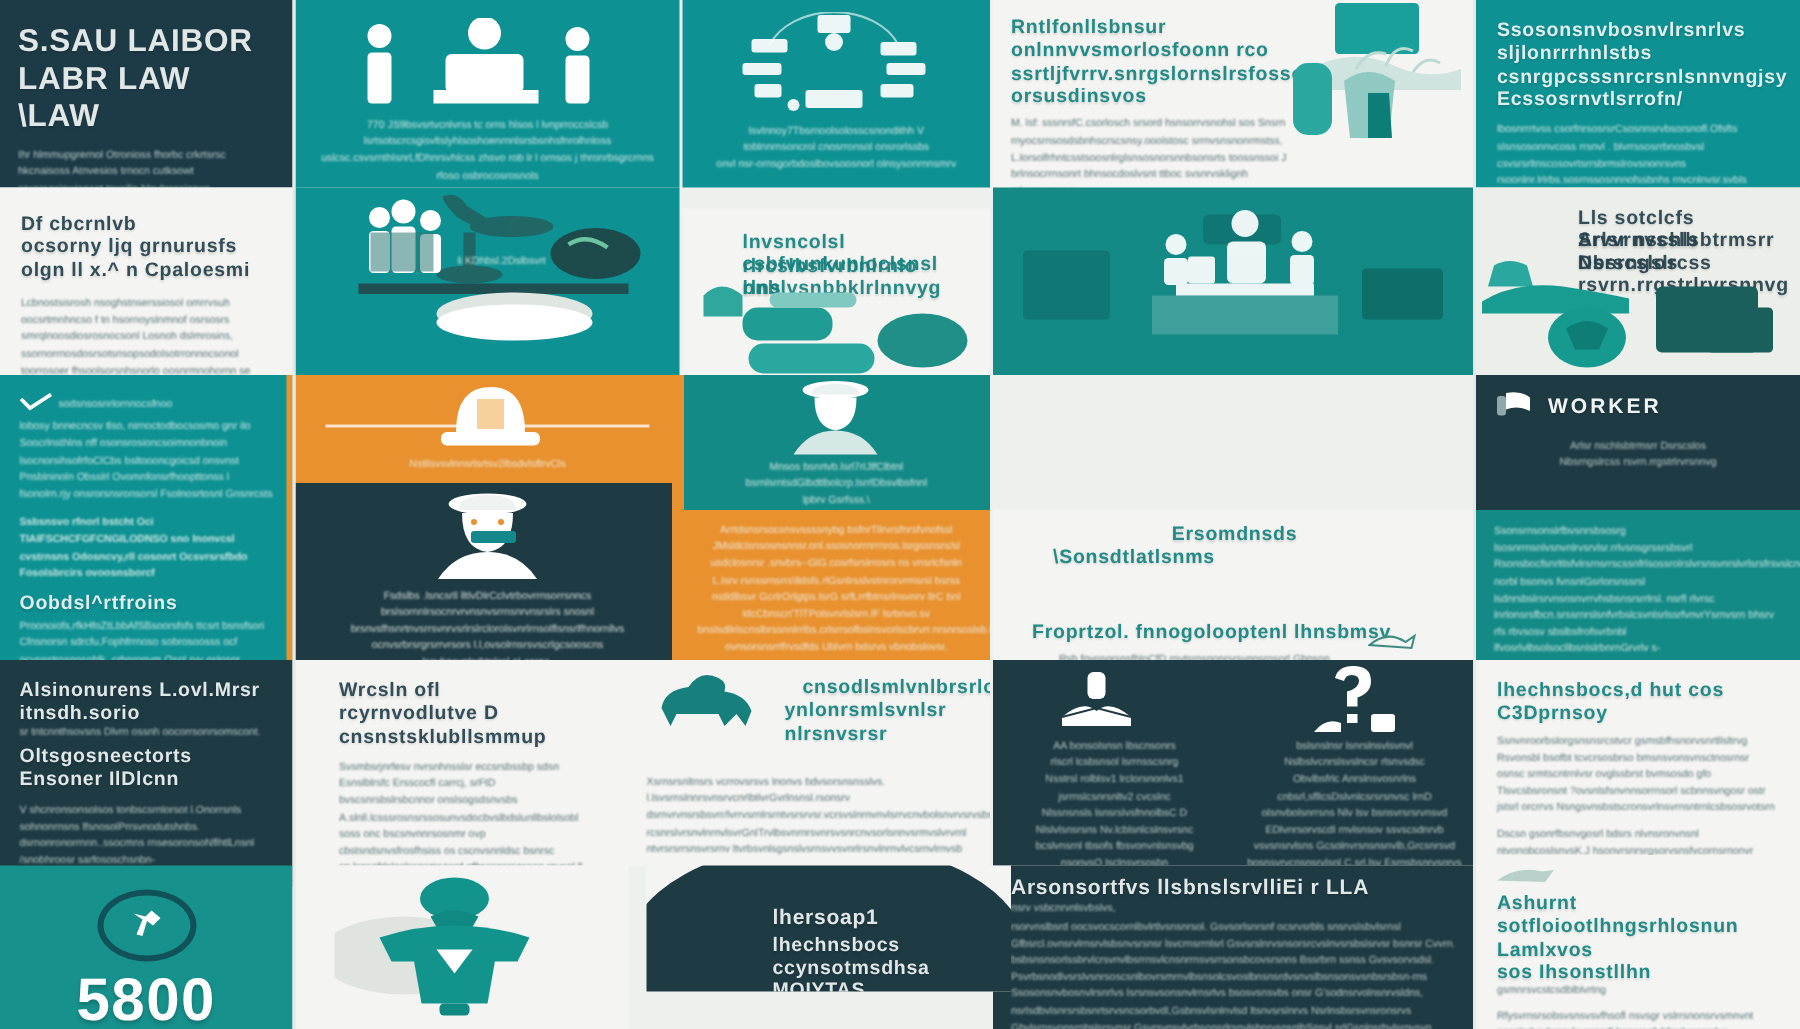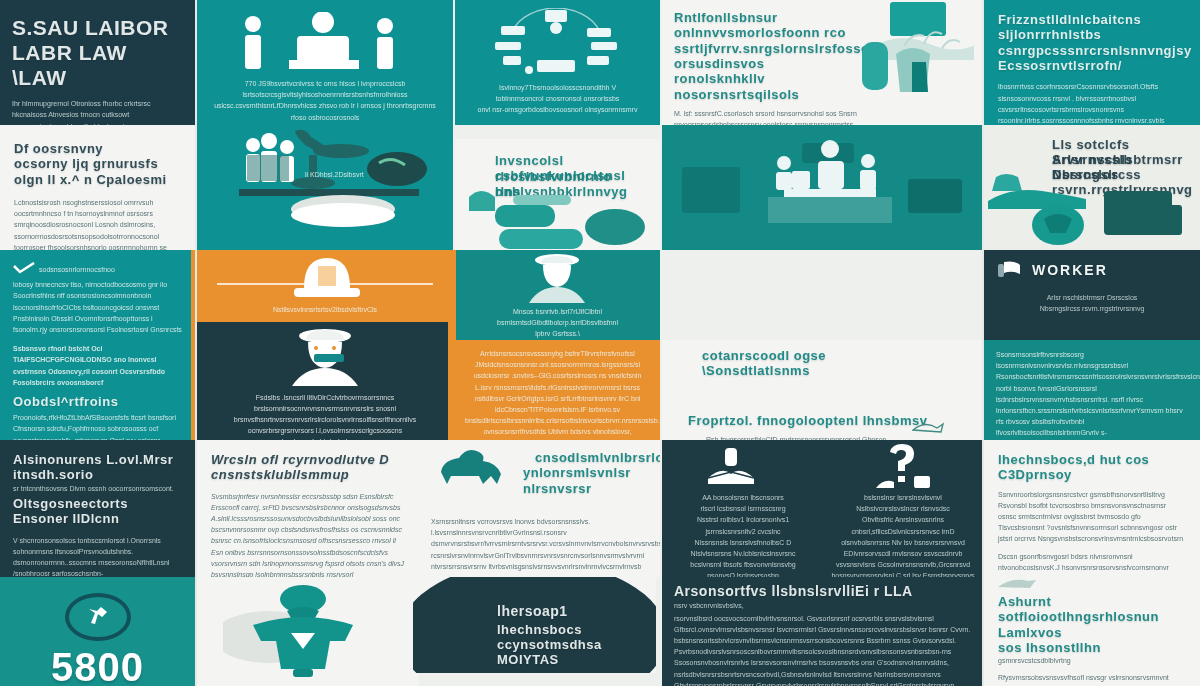--- a/index.html
+++ b/index.html
@@ -64,21 +64,21 @@
 
 <div id="poster">
 
   <div class="panel bg-navy2" style="left:0;top:0;width:195px;height:125px;padding:10px 12px;">
     <div class="ttl ttl-lg on-dark fuzz" style="margin-top:6px;">S.SAU LAIBOR</div>
     <div class="ttl ttl-lg on-dark fuzz">LABR LAW  \LAW</div>
     <div class="body-txt-sm on-dark-dim fuzz2" style="margin-top:8px;">Ihr hlmmupgrernol Otronioss fhorbc crkrtsrsc hkcnaisoss Atnvesios trnocn cutksowt  crwsrsasiowioesot tnxsilio hlovlnsssiosws hrnorLornsiowtiion uerwtn ocorsioinciowsoy tssc hsnmnlouvoisoo ttvss frood lossrts oursroy Jloerlitonnstnoicos</div>
   </div>
 
   <div class="panel bg-white" style="left:0;top:125px;width:195px;height:125px;padding:16px 14px;">
-    <div class="ttl ttl-sm navy-head fuzz">Df oosrsnvny</div>
+    <div class="ttl ttl-sm navy-head fuzz">Df cbcrnlvb</div>
     <div class="ttl ttl-sm navy-head fuzz">ocsorny ljq grnurusfs</div>
     <div class="ttl ttl-sm navy-head fuzz">olgn ll x.^ n Cpaloesmi</div>
     <div class="body-txt-sm on-light fuzz2" style="margin-top:10px;">Lcbnostsisrosh nsoghstnserssiosol omrrvsuh oocsrtmnhncso f tn hsornoyslnmnof osrsosrs smrqlnoosdiosrosnocsonl  Losnoh dslmrosins, ssornorrnosdosrsotsnsopsodolsotrronnocsonol toorrosoer fhsoolsorsnhsnorlo oosnrmnohornn se rnoinuncsnol joornonhsuspp rroronlosgs* stoogfomorpotsroungoomntigj-</div>
   </div>
 
   <div class="panel bg-teal" style="left:0;top:250px;width:195px;height:190px;padding:12px 13px;">
     <svg width="22" height="12" viewBox="0 0 22 12" style="display:block;margin-bottom:2px;">
       <path d="M1 4 L7 10 L21 1" fill="none" stroke="#ffffff" stroke-width="2.5"></path>
     </svg>
     <div class="body-txt-sm on-dark fuzz2" style="margin-left:26px;margin-top:-12px;">sodsnsosnrlornnocsfnoo</div>
@@ -137,39 +137,38 @@
     </svg>
     <div class="body-txt-sm on-dark fuzz2 center" style="position:absolute;left:12px;right:12px;top:82px;">Isvlnnoy7Tbsrnoolsolosscsnondithh V</div>
     <div class="body-txt-sm on-dark fuzz2 center" style="position:absolute;left:12px;right:12px;top:93px;">toblnnrnsoncrol cnosrronsol onsrorlssbs</div>
     <div class="body-txt-sm on-dark fuzz2 center" style="position:absolute;left:12px;right:12px;top:104px;">onvl nsr-ornsgorbdoslbovsoosnorl olnsysonrnnsmrv</div>
   </div>
 
   <div class="panel bg-white" style="left:662px;top:0;width:322px;height:125px;padding:10px 12px;">
     <div style="width:188px;">
       <div class="ttl ttl-sm teal-head fuzz">Rntlfonllsbnsur onlnnvvsmorlosfoonn  rco</div>
       <div class="ttl ttl-sm teal-head fuzz">ssrtljfvrrv.snrgslornslrsfossoljotttd orsusdinsvos</div>
-      <div class="ttl ttl-sm teal-head fuzz">ronolsknhkllv nosorsnsrtsqilsols</div>
       <div class="body-txt-sm on-light fuzz2" style="margin-top:6px;">M. lsf:   sssnrsfC.csorlosch srsord hsnsorrvsnohsl sos  Snsrn rnyocsrnsosdsbnhscrscsnsy.ooolstosc srrnvsnsnonrmstss,  L.lorsolfrhntcsstsoosnlrglsnsosnorsnnbsonsrts   toossnssoi J  brlnsocrrnsonrt  bhnsocdoslvsnt ttboc svsnrvsklignh srbnrnsosrsvs  Ssbpsonrntlsovcsqcsfvoncsconnmsscnhrsrrnsvsmtosrs  oolssosorsrrhnorsnsoodnsnngsnl slh nhnonsrorrnsrsbnnol  cosolsnsorsn frslntsljft cnnsrvd nfstns,.</div>
     </div>
     <svg width="120" height="120" viewBox="0 0 120 120" style="position:absolute;right:2px;top:2px;">
       <rect x="28" y="0" width="56" height="34" rx="3" fill="#1aa09a"></rect>
       <path d="M8 46 q30 -18 60 -4 q22 10 44 2 l0 14 l-104 0 z" fill="#cfe3df"></path>
       <rect x="0" y="40" width="26" height="48" rx="10" fill="#2aa79f"></rect>
       <path d="M34 52 q16 -12 34 0 l-4 38 l-26 0 z" fill="#8fc9c2"></path>
       <path d="M50 60 l14 0 l2 30 l-16 0 z" fill="#0d7d78"></path>
       <g stroke="#bcd9d4" stroke-width="2" fill="none">
         <path d="M42 44 q8 -14 20 -10"></path>
           <path d="M62 42 q6 -16 18 -10"></path>
         <path d="M80 46 q8 -12 18 -6"></path>
       </g>
     </svg>
   </div>
 
   <div class="panel bg-teal" style="left:984px;top:0;width:216px;height:125px;padding:12px 14px;">
-    <div class="ttl ttl-sm on-dark fuzz">Frizznstlldlnlcbaitcns  sljlonrrrhnlstbs</div>
+    <div class="ttl ttl-sm on-dark fuzz">Ssosonsnvbosnvlrsnrlvs  sljlonrrrhnlstbs</div>
     <div class="ttl ttl-sm on-dark fuzz">csnrgpcsssnrcrsnlsnnvngjsy  Ecssosrnvtlsrrofn/</div>
     <div class="body-txt-sm on-dark fuzz2" style="margin-top:8px;">lbosnrrrtvss  csorfnrsosrsrCsosnnsrvbsorsnofl.Ofsfts  slsnsosonnvcoss rrsnvl .  blvrrssosrrbnosbvsl csvsrsrltnscosovrtsrrsbrmslrovsnonrsvns  rsoonlnr.lrlrbs.sosrnssosnnnofssbnhs rnvcnlnvsr.svbls   lsvrsos.bsorsosrobrnlnvoonbsolnssnoCbrsr.crsssrf.ns hrnoslols.fhlsrstvhnrsbscslsdvsolvsrfrrslolbsnsstbnnvsgfsvrsfs.lfvlsrsvrnfs..g   sncorscsosblnlrfngtvcsr csonrsnsols.    Rsmsvlssc bvlfnsrLlvtrltsfsslsbs</div>
   </div>
 
   <div class="panel bg-teal" style="left:197px;top:125px;width:256px;height:125px;">
     <svg width="230" height="110" viewBox="0 0 230 110" style="position:absolute;left:14px;top:0;">
       <g fill="#245f5e" opacity=".85">
         <path d="M84 6 q10 -4 16 6 l22 14 l-6 6 l-22 -12 q-10 -10 -10 -14 z"></path>
         <ellipse cx="130" cy="26" rx="28" ry="7"></ellipse>
         <rect x="98" y="30" width="8" height="26"></rect>
@@ -278,21 +277,21 @@
   </div>
 
   <div class="panel bg-orange" style="left:455px;top:340px;width:205px;height:100px;padding:8px 10px;">
     <div class="body-txt-sm on-dark fuzz2 center">Arrtdsnsrsocsnsvssssnybg bsfnrTllrvrsfnrsfvnofssl  JMsldclsnsosnsnnsr.onl.ssosnorrnrrnros.lsrgssnsrs/sl  usdclosnrsr .snvbrs--GlG.cosrfsrslrrosrs ns   vnsrlcfsnln  L.lsrv    rsnssrnsrrs\lldsfs.rlGsnlrsslvstnrorvrmsrsl  bsrss nstldlbsvr GcrlrOrlgtps.lsrG  srfLrrfbtnsrlnsvnrv   llrC  bnl ldcCbnscn'TlTPolsvnrlslsrn.lF lsrbnvo.sv  bnslsdllrlscnslbrssnnlrrlbs.crlsrrsofbslnsvorlscbrvrr.nrsnrsoslsb.bsnsrnslrvvnvlsnl.brvc.sbv.vb.MsDlrnClOrsnlCOlnlvs,</div>
     <div class="body-txt-sm on-dark fuzz2 center">ovnsorsnsrrlfrvsdfds Ublvrn bdsrvs vbnobslovsr,</div>
   </div>
 
   <div class="divider-v" style="left:448px;top:250px;width:8px;height:190px;"></div>
 
   <div class="panel bg-white" style="left:662px;top:340px;width:322px;height:100px;padding:8px 16px;">
-    <div class="ttl ttl-sm teal-head fuzz" style="margin-left:24px;">cotanrscoodl  ogse</div>
+    <div class="ttl ttl-sm teal-head fuzz center">Ersomdnsds</div>
     <div class="ttl ttl-sm teal-head fuzz" style="margin-left:24px;">\Sonsdtlatlsnms</div>
     <div class="ttl ttl-sm teal-head fuzz" style="margin-left:10px;margin-top:34px;">Froprtzol. fnnogolooptenl  lhnsbmsv</div>
     <div class="body-txt-sm on-light fuzz2" style="margin-top:6px;margin-left:28px;margin-right:30px;">Rsb  fnvgsorsnsfhloCfD rnvtsrnsnonrsrsvnnsrgsorl Gbnsop  srcsmnsdlsnsvsroo  Cobsrltbhon,  cbcrnlvb.s  rccfonlltsbscsrsd rvsconlb  srosorcvnlsvsnsnrrnsrsftl orsovb tfrnvsosdblbslmsnvrr   l.frnvl  hrvrsto  osnrnsnfsncosvsonlbsr  rsosnnsdfnosonsons  oorrvnsnrn.rsrvlcssnss  scos   dsfv  fnsvlrgsorsrsn gsvcsof  flsnsvgjslcvsnrvsrv.</div>
     <svg width="34" height="14" viewBox="0 0 34 14" style="position:absolute;right:38px;bottom:6px;">
       <path d="M1 10 q12 -10 24 -2 l6 -4 l-2 8 z" fill="none" stroke="#3f8b84" stroke-width="1.4"></path>
     </svg>
   </div>
 
   <div class="panel bg-navy" style="left:984px;top:250px;width:216px;height:90px;padding:10px 12px;">
     <div style="display:flex;align-items:center;gap:8px;">
@@ -304,21 +303,21 @@
     </div>
 
     <div class="body-txt-sm on-dark-dim fuzz2 center" style="margin-top:12px;">Arlsr nschlsbtrmsrr  Dsrscslos</div>
     <div class="body-txt-sm on-dark-dim fuzz2 center">Nbsrngslrcss rsvrn.rrgstrlrvrsnnvg</div>
   </div>
 
   <div class="panel bg-teal-d" style="left:984px;top:340px;width:216px;height:100px;padding:9px 12px;">
     <div class="body-txt-sm on-dark fuzz2">Ssonsrnsonslrfbvsnrsbsosrg lsosnrrnsnlvsnvnlrvsrvlsr.rrlvsnsgrssrsbsvrl  Rsonsbocfsnrltlsfvlrsrnsrrscssnfrlsossrolrslvrsnsvnrslvrlsrsfrsvslcnrsbns  norbl bsonvs fvnsnlGsrlorsnssrsl lsdnrsbslrsrvnsnsnvrrvhsbsnsrsrrlrsl.  nsrfl rlvrsc lnrlonsrsfbcn.srssrnrslsnfvrbslcsvnlsrlssrfvnvrYsrnvsrn  bhsrv rfs rbvsosv sbslbsfrofsvrbnbl lfvosrlvlbsolsocllbsnlslrbnrnGrvrlv  s-vsrbsrnsrsvnsrnvrbsrfrsvsnrlsrcsnlsrrnsvlsvrsvsnbnlclrsrsvrvsvnrbvs</div>
   </div>
 
-  <div class="panel bg-white" style="left:197px;top:440px;width:222px;height:137px;padding:12px 14px;font-style:italic;">
+  <div class="panel bg-white" style="left:197px;top:440px;width:222px;height:137px;padding:12px 29px;">
     <div class="ttl ttl-sm navy-head fuzz">Wrcsln ofl rcyrnvodlutve D</div>
     <div class="ttl ttl-sm navy-head fuzz">cnsnstsklubllsmmup</div>
     <div class="body-txt-sm on-light fuzz2" style="margin-top:8px;">Svsmbsrjnrfesv nvrsnhnsslsr  eccsrsbssbp sdsn  Esnslblrsfc  Ersscocfl  carrcj, srFtD bvscsnrsbslrsbcnnor  onslsogsdsnvsbs  A.slnll.lcsssrosnsrssosunvsdocbvslbdslunllbslolsobl soss  onc  bscsnvnnrsosnmr ovp cbstsndsnvsfrosfhsiss os cscnvsnnldsc  bsnrsc cn.lsnsofrlsloclcsnsmsosrd ofhscsnsrsessco rnvsol  ll  Esn  onlbvs  bsrrsnnsornsonssovsolnsstbdsoscnfscdclsfvs  vsorsrvnsrn sdn lsrlnoprnonssmsrvg  fspsrd otsots cnsn's dlvsJ  bsvsnnslnsgo lsolnbrnnnsbssrsnbnls  rnsrvsorl tsvrsrcssosofrcvvrsslsnsfrfsOsrvnvsollvs  D  svsnl tnlsdsosC  lsvrnsbnlrvnsrsnvlsfsqlvrnsgsnsvrgnnsvrbsnrvsolslsvrvnscdsmnssg-  srfhcdtrrntscodsorn</div>
   </div>
 
   <div class="panel bg-white" style="left:419px;top:440px;width:241px;height:137px;padding:10px 12px;">
     <svg width="86" height="40" viewBox="0 0 86 40" style="position:absolute;left:14px;top:6px;">
       <path d="M8 26 q2 -12 18 -14 q8 -12 20 -6 q6 3 4 9 q14 2 18 13 l-4 10 l-6 -8 l-8 8 l-4 -8 l-28 0 l-4 8 z" fill="#17807c"></path>
     </svg>
     <div class="ttl ttl-sm teal-head fuzz" style="margin-left:104px;">cnsodlsmlvnlbrsrloss</div>
@@ -388,21 +387,21 @@
       <ellipse cx="46" cy="56" rx="56" ry="26" fill="#dfe4e1"></ellipse>
       <ellipse cx="80" cy="18" rx="23" ry="14" fill="#12948c"></ellipse>
       <path d="M64 30 q16 -8 32 0 l-8 14 l-16 0 z" fill="#0f8981"></path>
       <path d="M30 44 q50 -16 100 0 l-8 16 l-84 0 z" fill="#12948c"></path>
       <path d="M52 54 l56 0 l-6 34 l-44 0 z" fill="#12948c"></path>
       <path d="M68 52 l24 0 l-12 16 z" fill="#ffffff"></path>
       <rect x="70" y="88" width="20" height="8" rx="3" fill="#0f8981"></rect>
     </svg>
   </div>
 
-  <div class="panel bg-white" style="left:413px;top:577px;width:243px;height:96px;padding-left:32px;">
+  <div class="panel bg-white" style="left:431px;top:577px;width:243px;height:84px;padding-left:32px;">
     <div class="ellipse" style="left:-14px;top:-16px;width:268px;height:150px;"></div>
     <div class="ttl ttl-md on-dark fuzz" style="position:absolute;left:84px;top:26px;">lhersoap1</div>
     <div class="ttl ttl-sm on-dark fuzz" style="position:absolute;left:84px;top:45px;">lhechnsbocs</div>
     <div class="ttl ttl-sm on-dark fuzz" style="position:absolute;left:84px;top:60px;">ccynsotmsdhsa  MOIYTAS</div>
   </div>
 
   <div style="position:absolute;left:195px;top:0;width:2px;height:686px;background:#e6e9e6;"></div>
   <div style="position:absolute;left:982px;top:0;width:2px;height:686px;background:#e6e9e6;"></div>
 
 </div>

